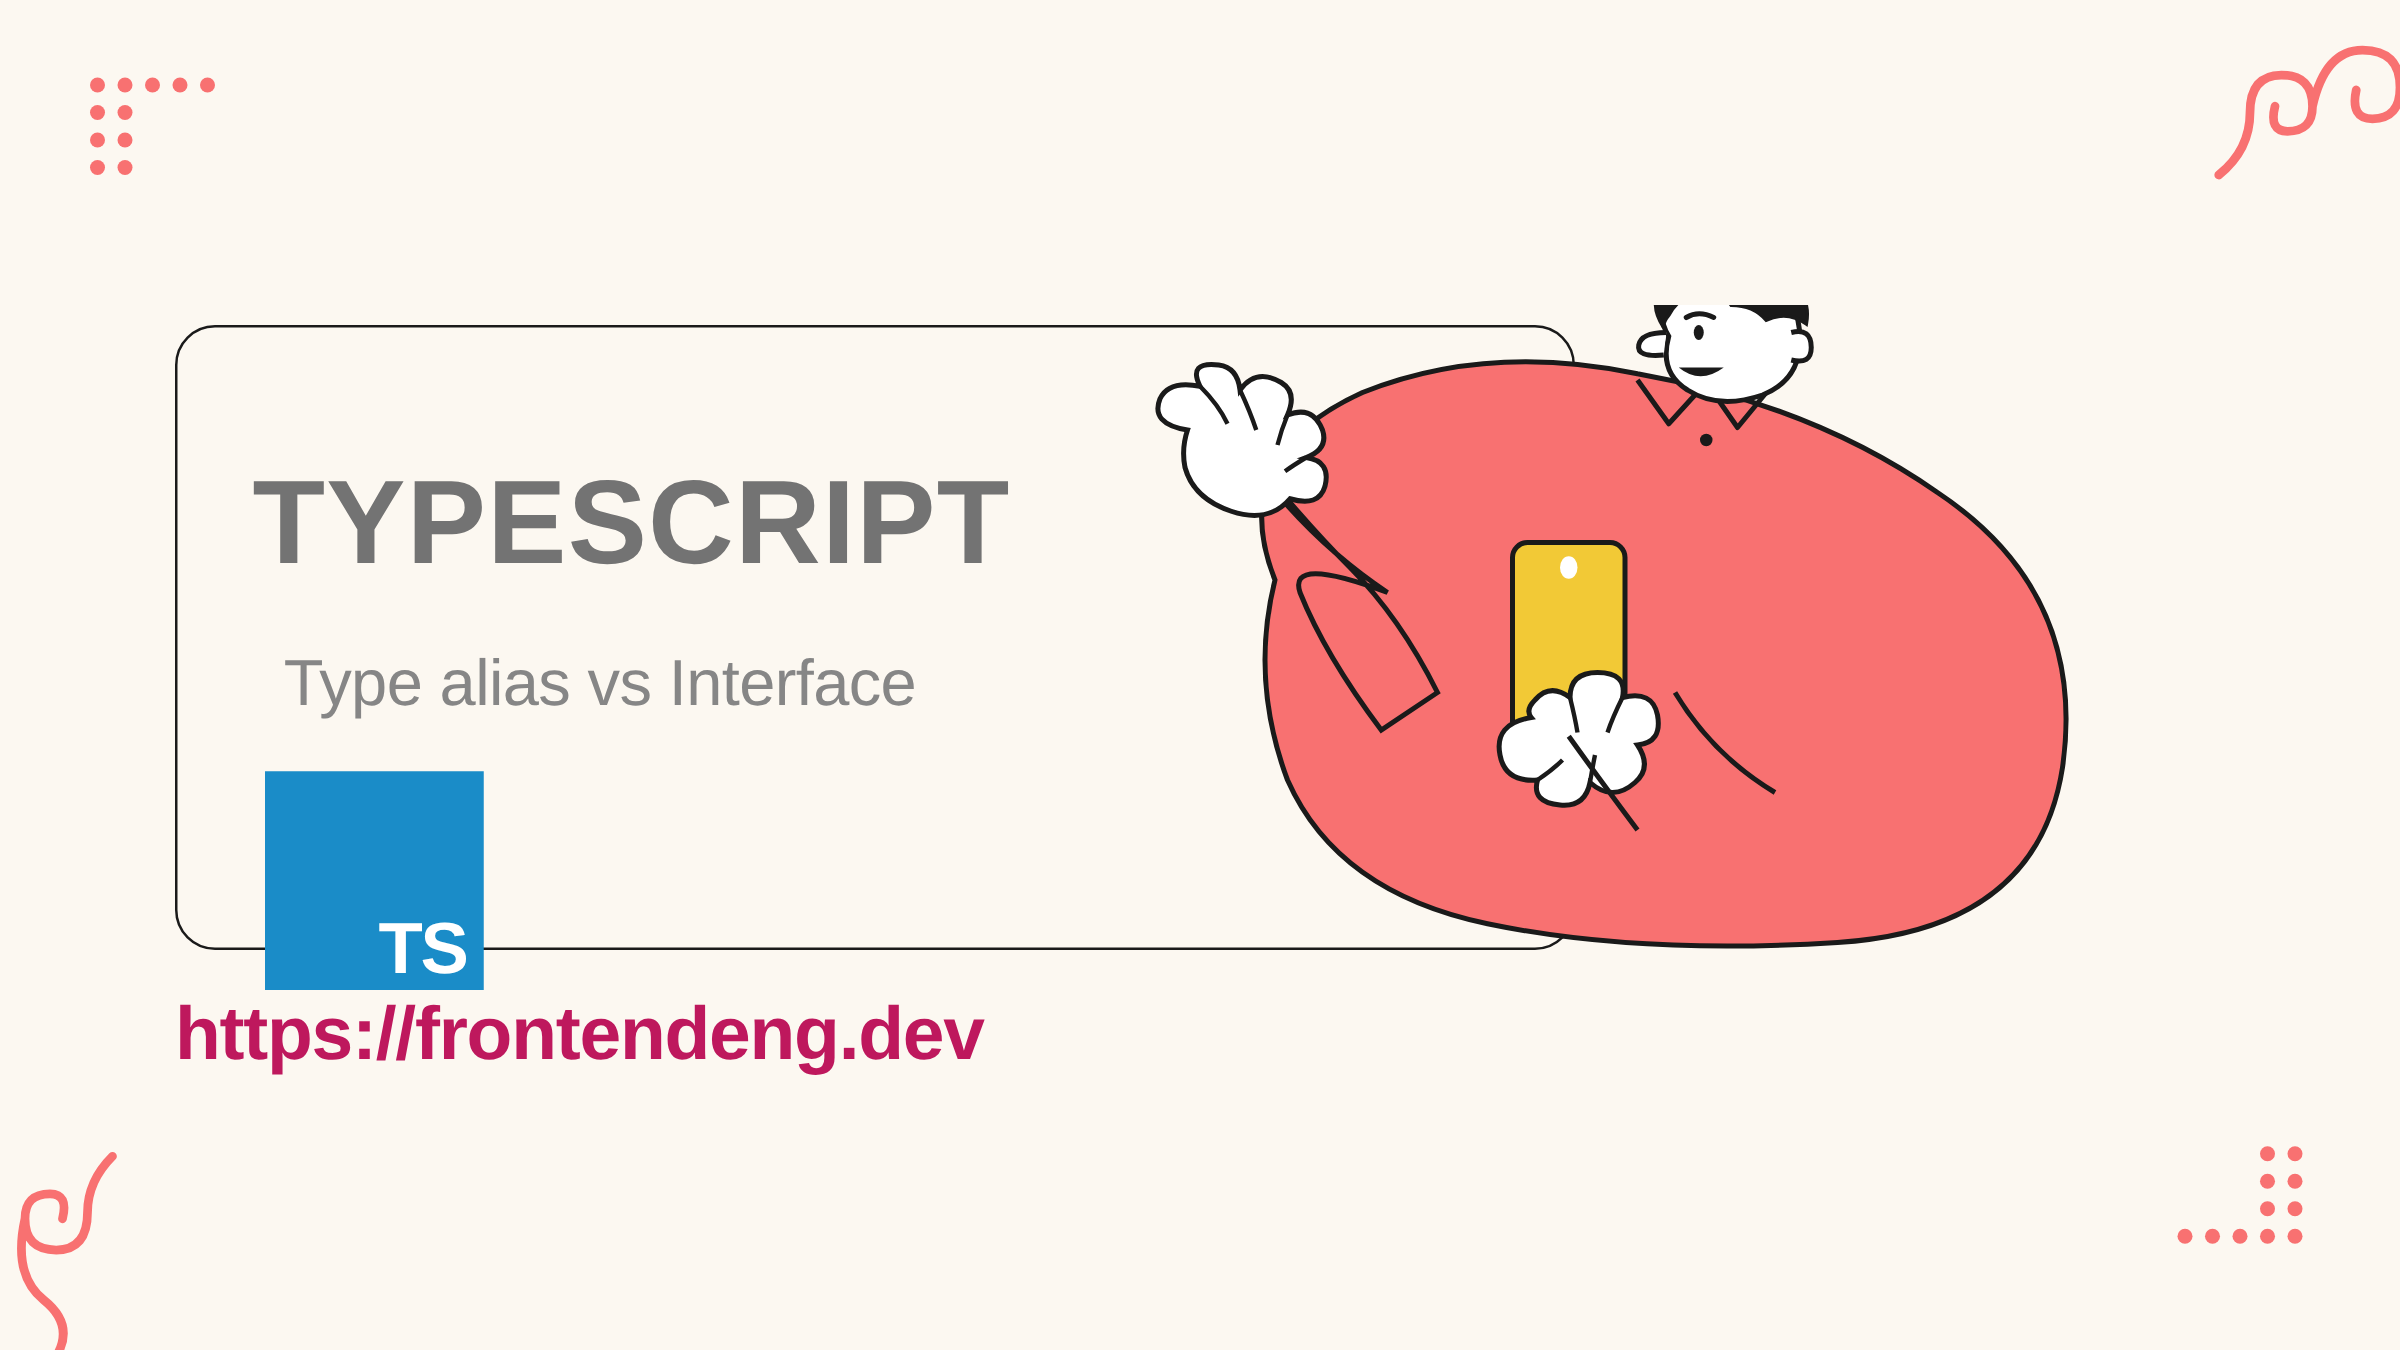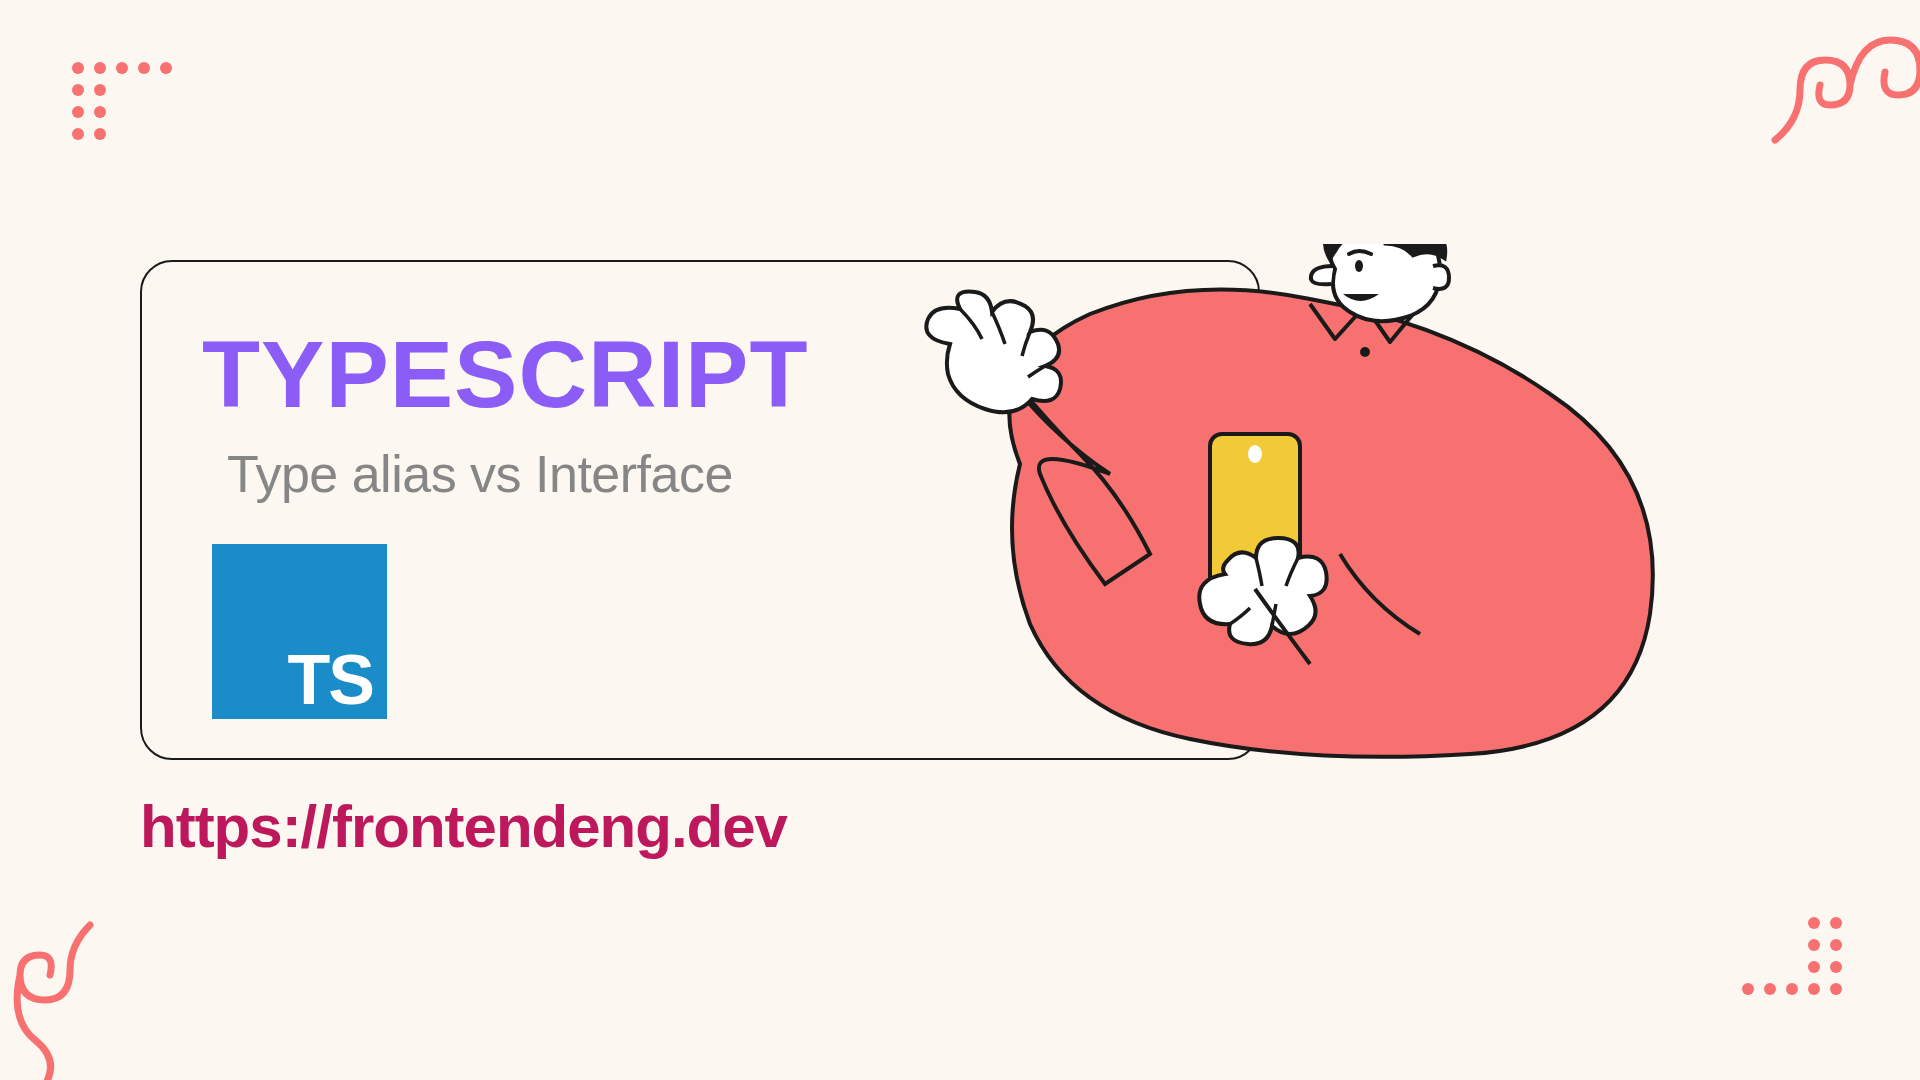--- a/index.html
+++ b/index.html
@@ -19,46 +19,47 @@
       height: 500px;
       background: #fcf8f1;
       border: 2.5px solid #1a1a1a;
       border-radius: 32px;
       padding: 65px 60px 40px 60px;
     }
     .title {
       font-size: 95px;
       font-weight: 900;
       letter-spacing: 1px;
-      color: #8b5cf6;
+      color: #737373;
       text-transform: uppercase;
       line-height: 1;
+      margin-top: 44px;
     }
     .subtitle {
       font-size: 52px;
       font-weight: 400;
       color: #868686;
-      margin-top: 22px;
+      margin-top: 51px;
       margin-left: 25px;
       letter-spacing: -0.5px;
     }
     .ts-logo {
       margin-top: 40px;
       margin-left: 10px;
       width: 175px;
       height: 175px;
       background: #1a8cc8;
       position: relative;
     }
     .ts-logo-text {
       position: absolute;
       right: 14px;
       bottom: 4px;
       color: #fff;
-      font-size: 70px;
+      font-size: 58px;
       font-weight: 800;
       letter-spacing: -2px;
       line-height: 1;
     }
     .url {
       position: absolute;
       left: 140px;
       top: 792px;
       font-size: 60px;
       font-weight: 800;

